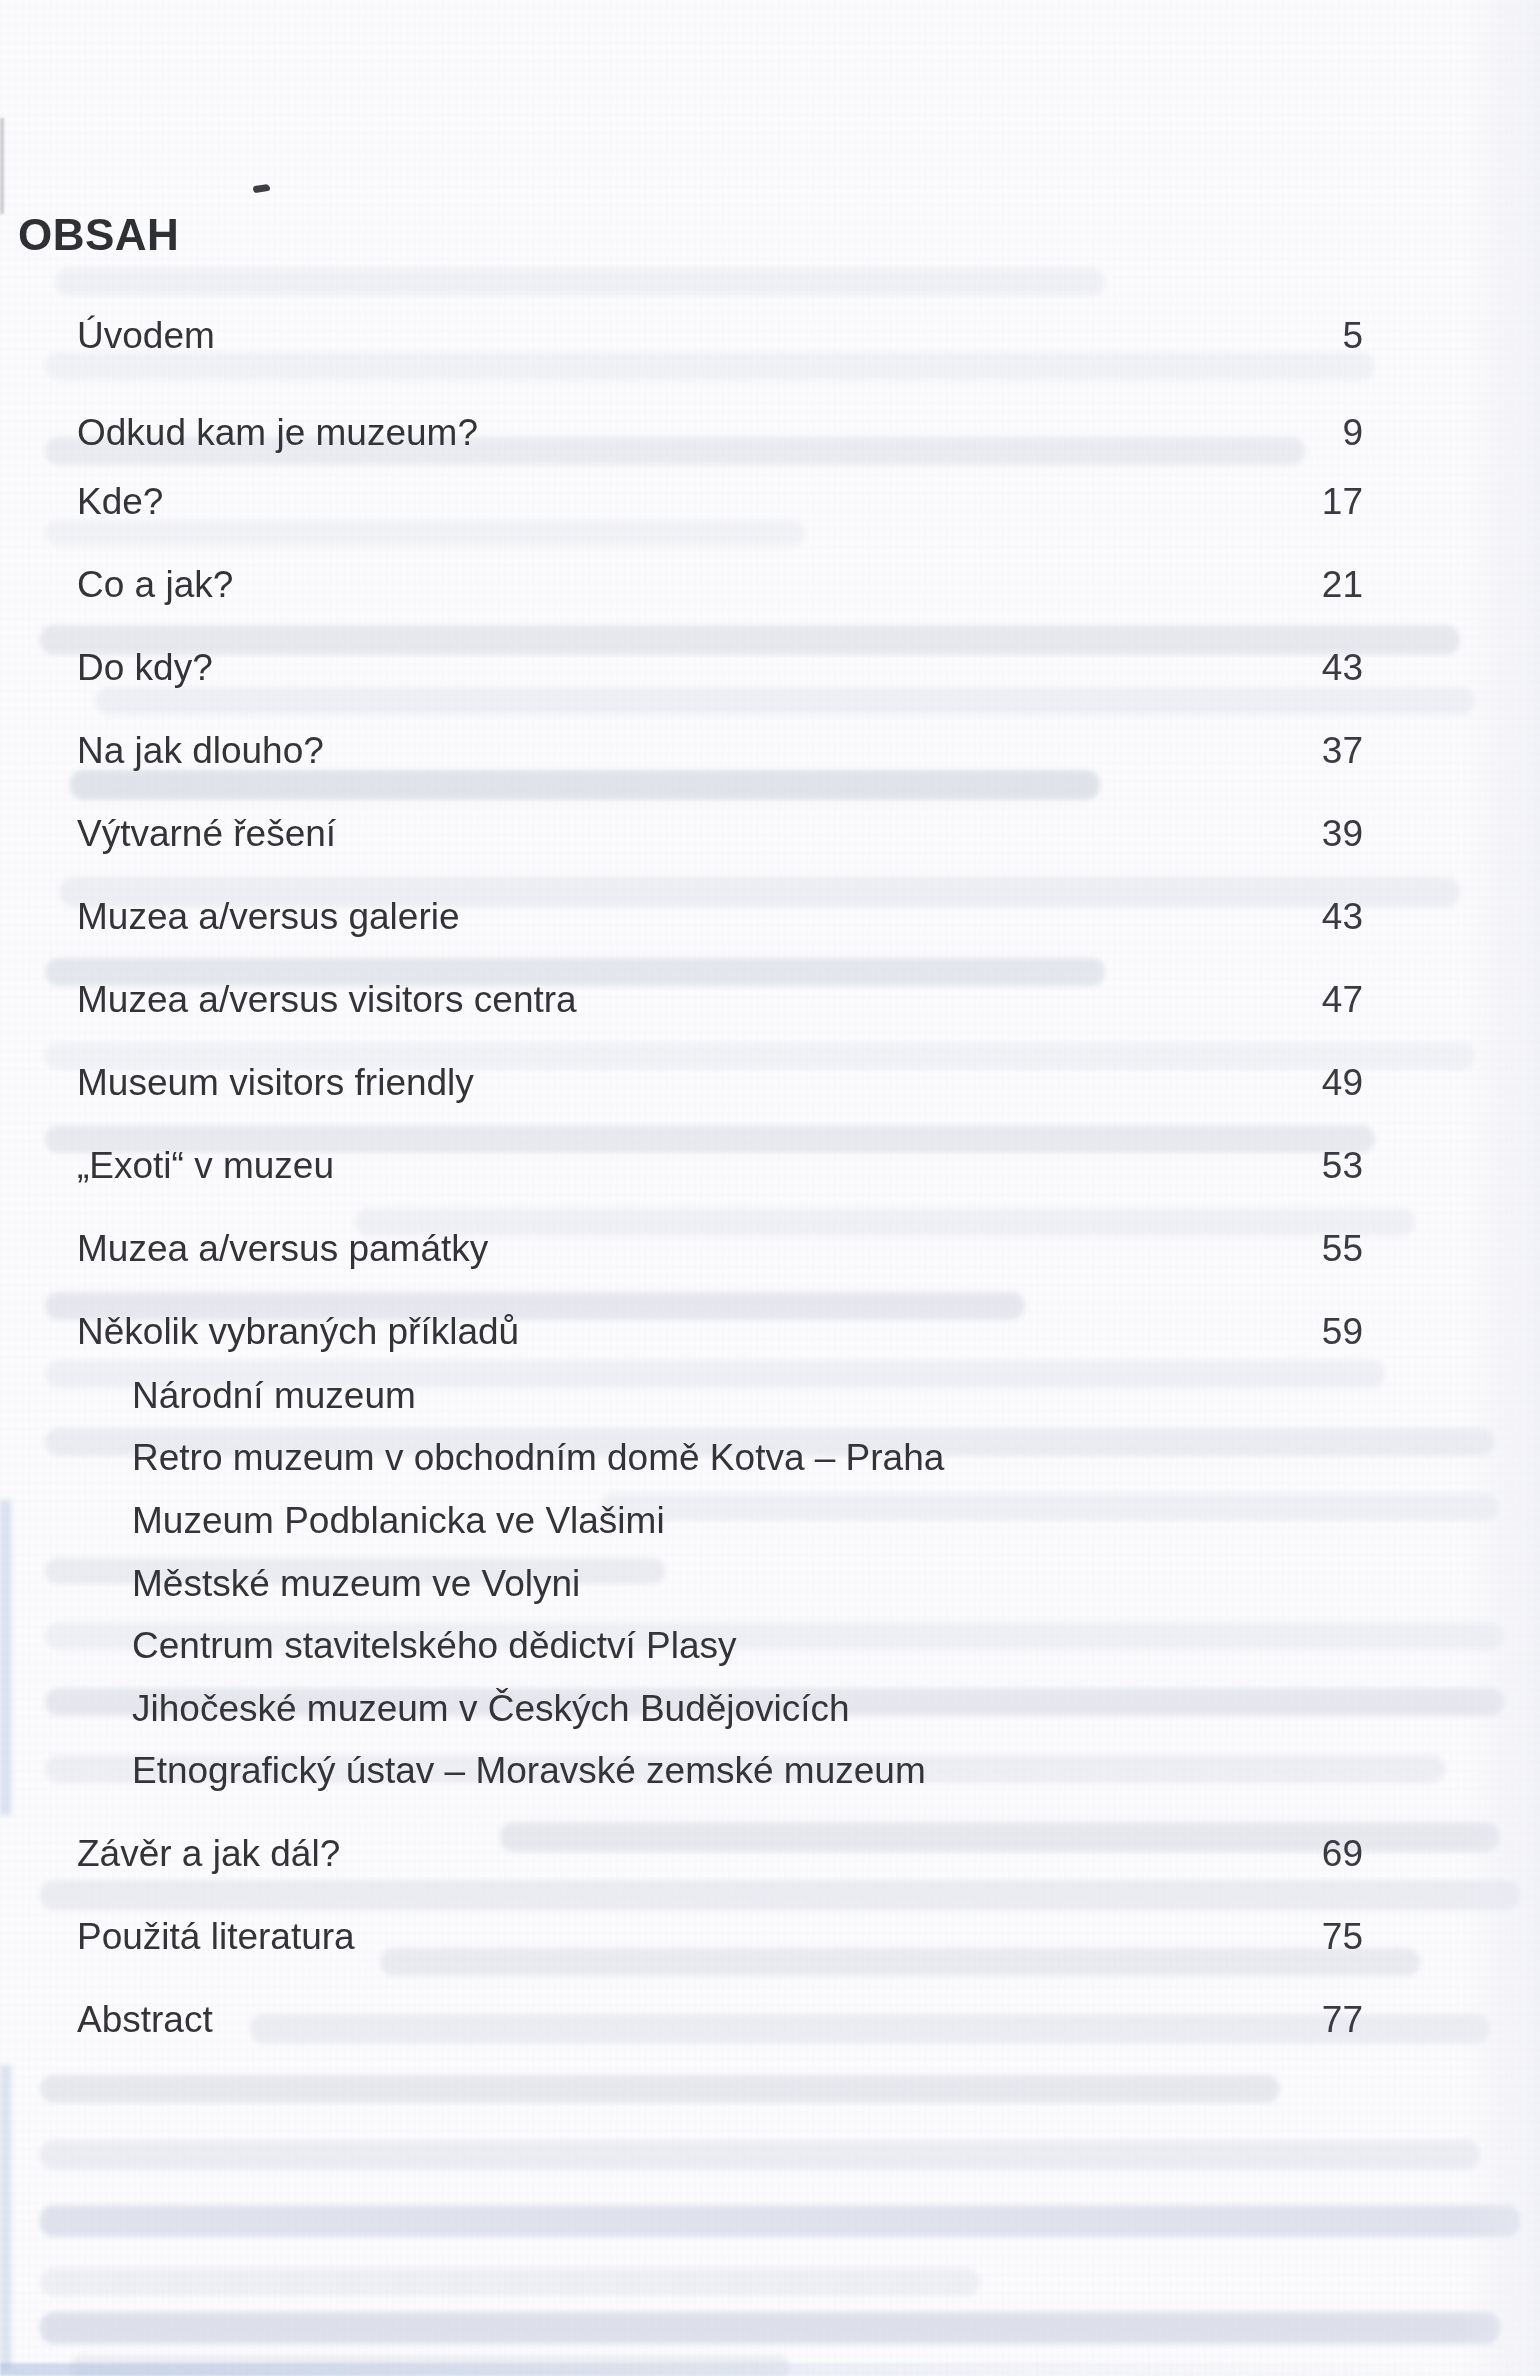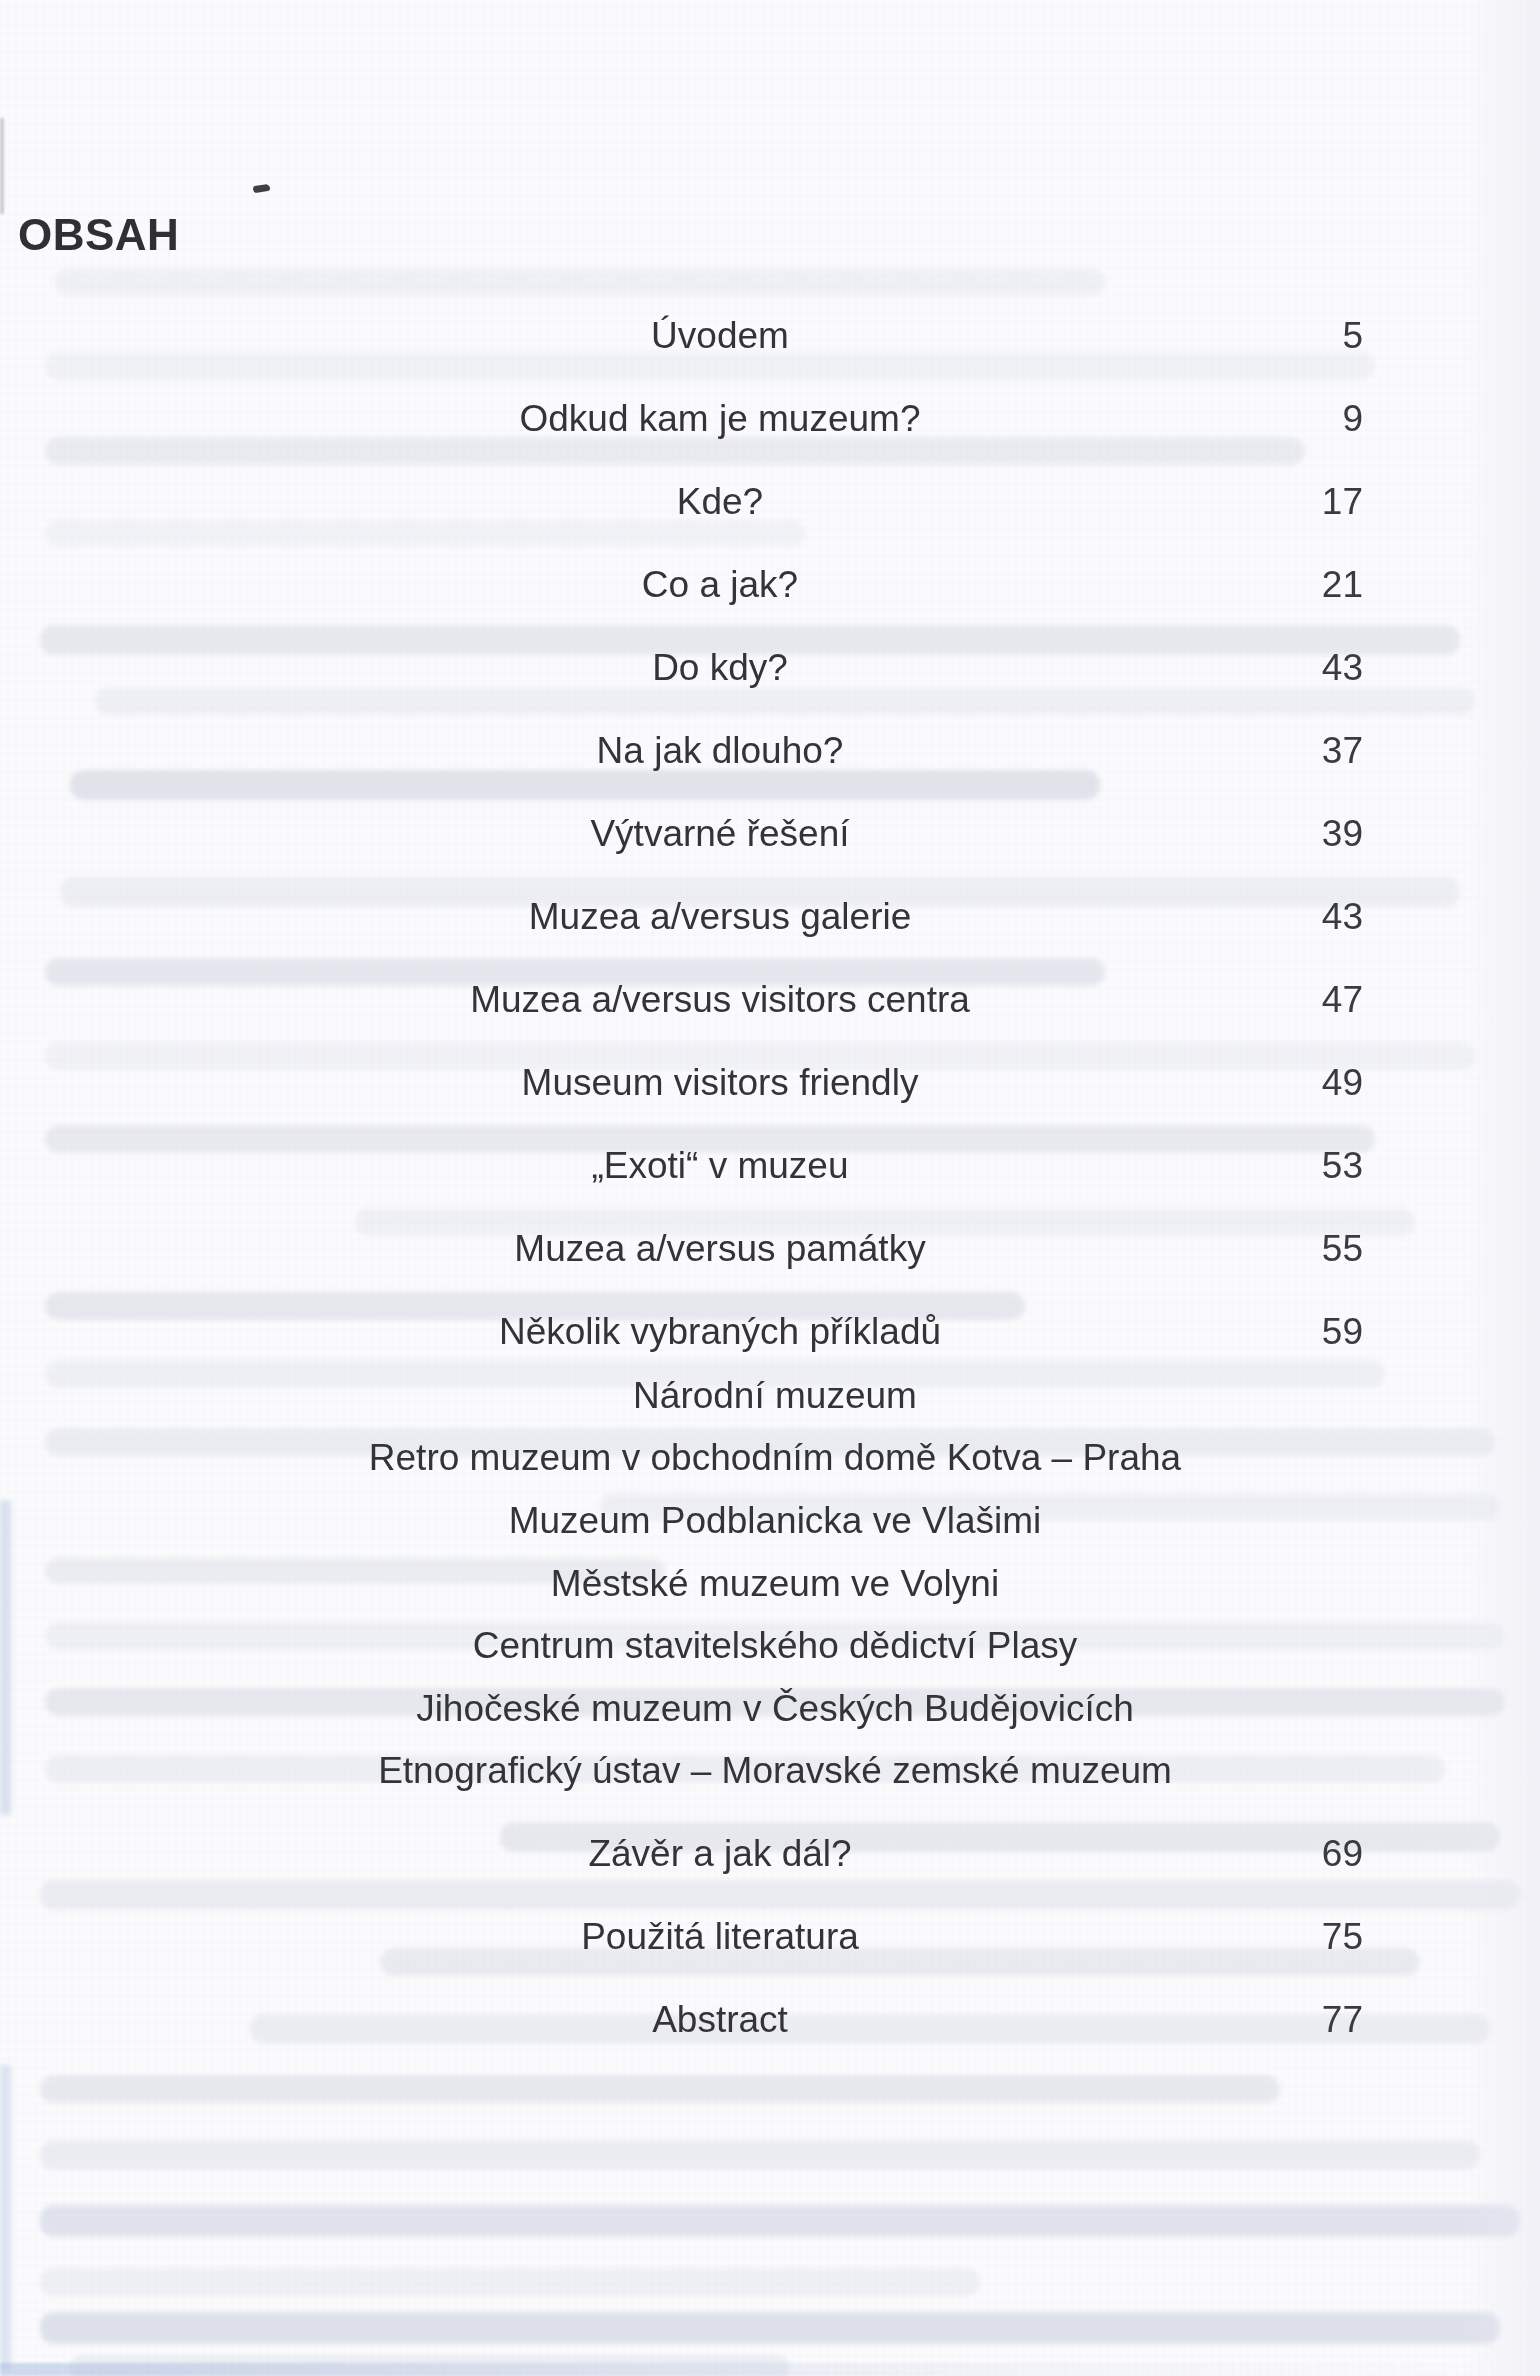--- a/index.html
+++ b/index.html
@@ -76,21 +76,20 @@
 
   .row {
     position: absolute;
     left: 77px;
     width: 1286px;   
     height: 48px;
     line-height: 48px;
     font-size: 37px;
     color: #343438;
     white-space: nowrap;
-    text-align: center;
   }
   .row .num {
     position: absolute;
     right: 0; top: 0;
     color: #3a3a42;
   }
   .row.l2 { padding-left: 55px; }
 </style>
 </head>
 <body>
@@ -137,21 +136,21 @@
   <div class="edge" id="edge-right-band"></div>
 
   <div id="content">
 
     <h1 id="page-title">OBSAH</h1>
     <div id="stray-mark"></div>
 
     <div>
 
       <div class="row l1" style="top:312px"><span>Úvodem</span><span class="num">5</span></div>
-      <div class="row l1" style="top:395px"><span>Odkud kam je muzeum?</span><span class="num">9</span></div>
+      <div class="row l1" style="top:409px"><span>Odkud kam je muzeum?</span><span class="num">9</span></div>
       <div class="row l1" style="top:478px"><span>Kde?</span><span class="num">17</span></div>
       <div class="row l1" style="top:561px"><span>Co a jak?</span><span class="num">21</span></div>
       <div class="row l1" style="top:644px"><span>Do kdy?</span><span class="num">43</span></div>
       <div class="row l1" style="top:727px"><span>Na jak dlouho?</span><span class="num">37</span></div>
       <div class="row l1" style="top:810px"><span>Výtvarné řešení</span><span class="num">39</span></div>
       <div class="row l1" style="top:893px"><span>Muzea a/versus galerie</span><span class="num">43</span></div>
       <div class="row l1" style="top:976px"><span>Muzea a/versus visitors centra</span><span class="num">47</span></div>
       <div class="row l1" style="top:1059px"><span>Museum visitors friendly</span><span class="num">49</span></div>
       <div class="row l1" style="top:1142px"><span>„Exoti“ v muzeu</span><span class="num">53</span></div>
       <div class="row l1" style="top:1225px"><span>Muzea a/versus památky</span><span class="num">55</span></div>

